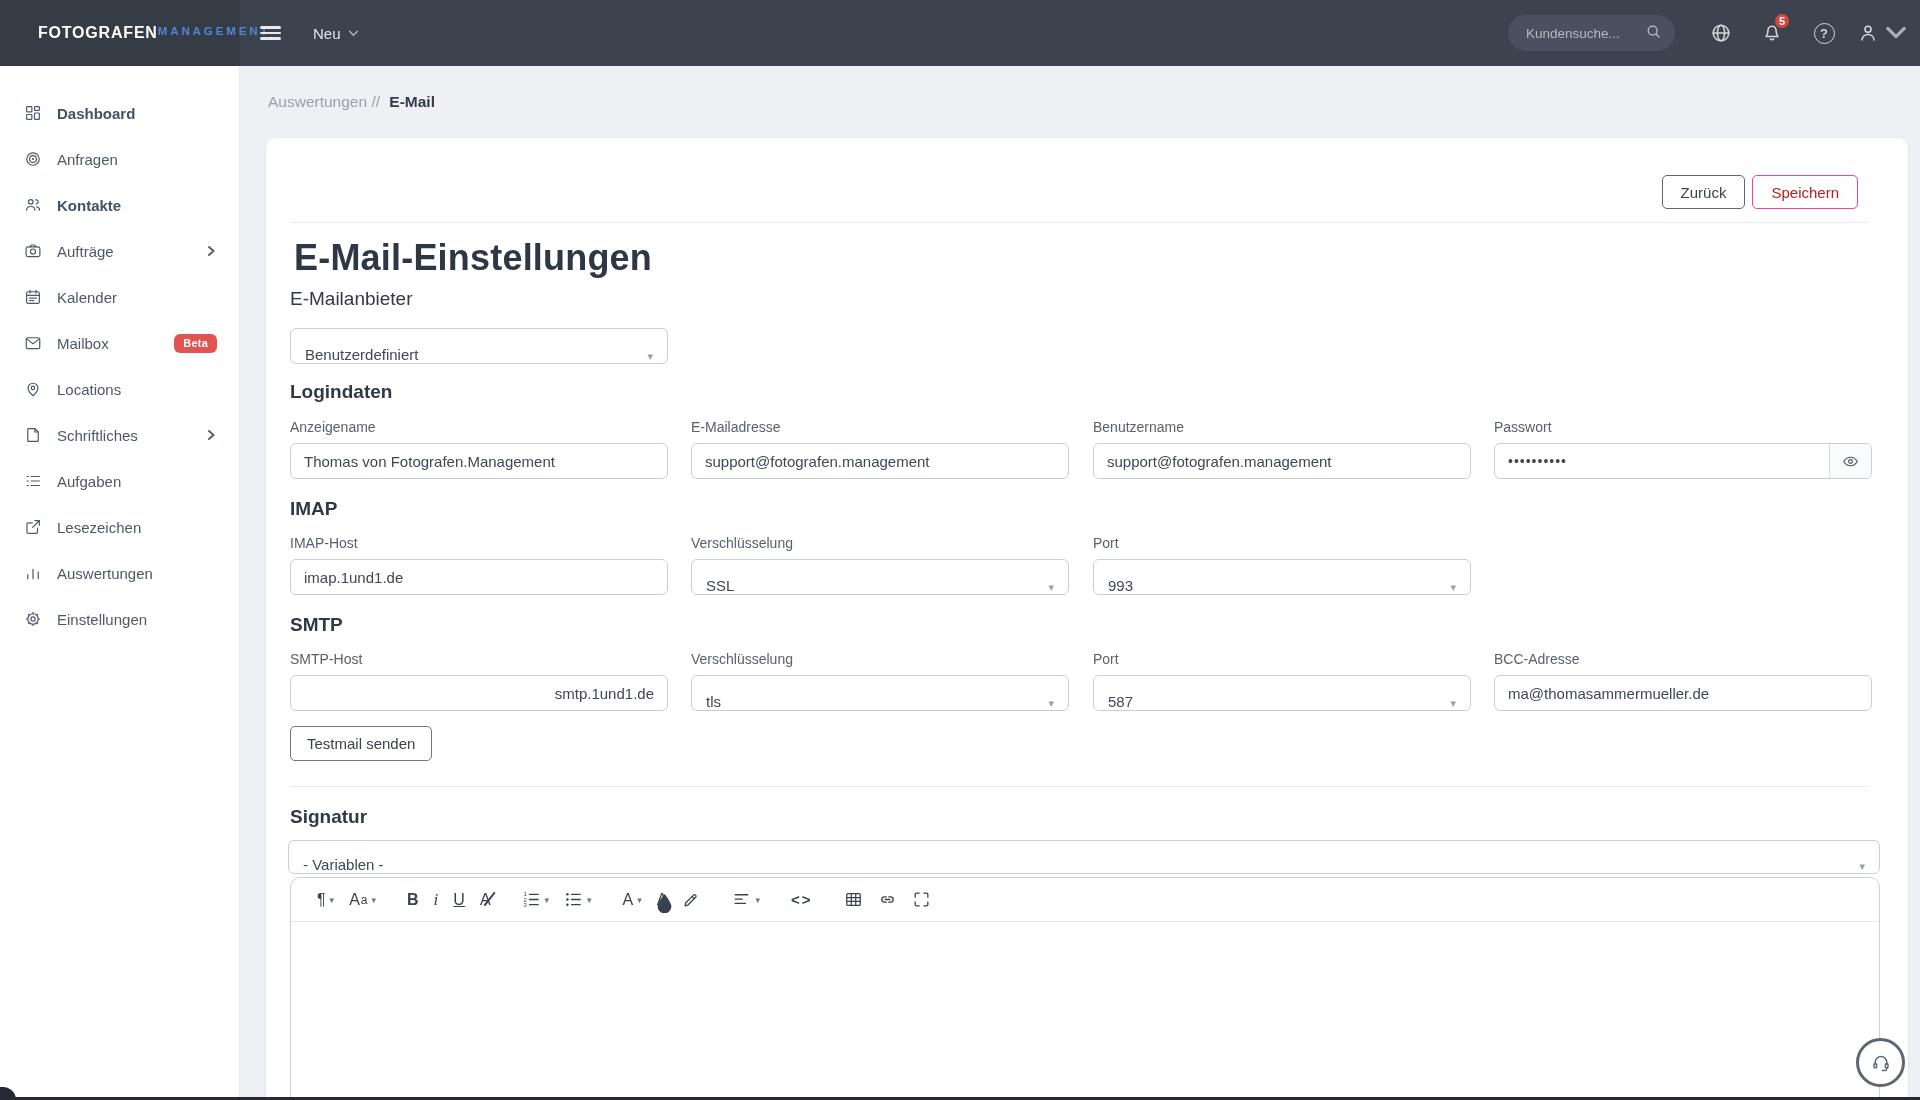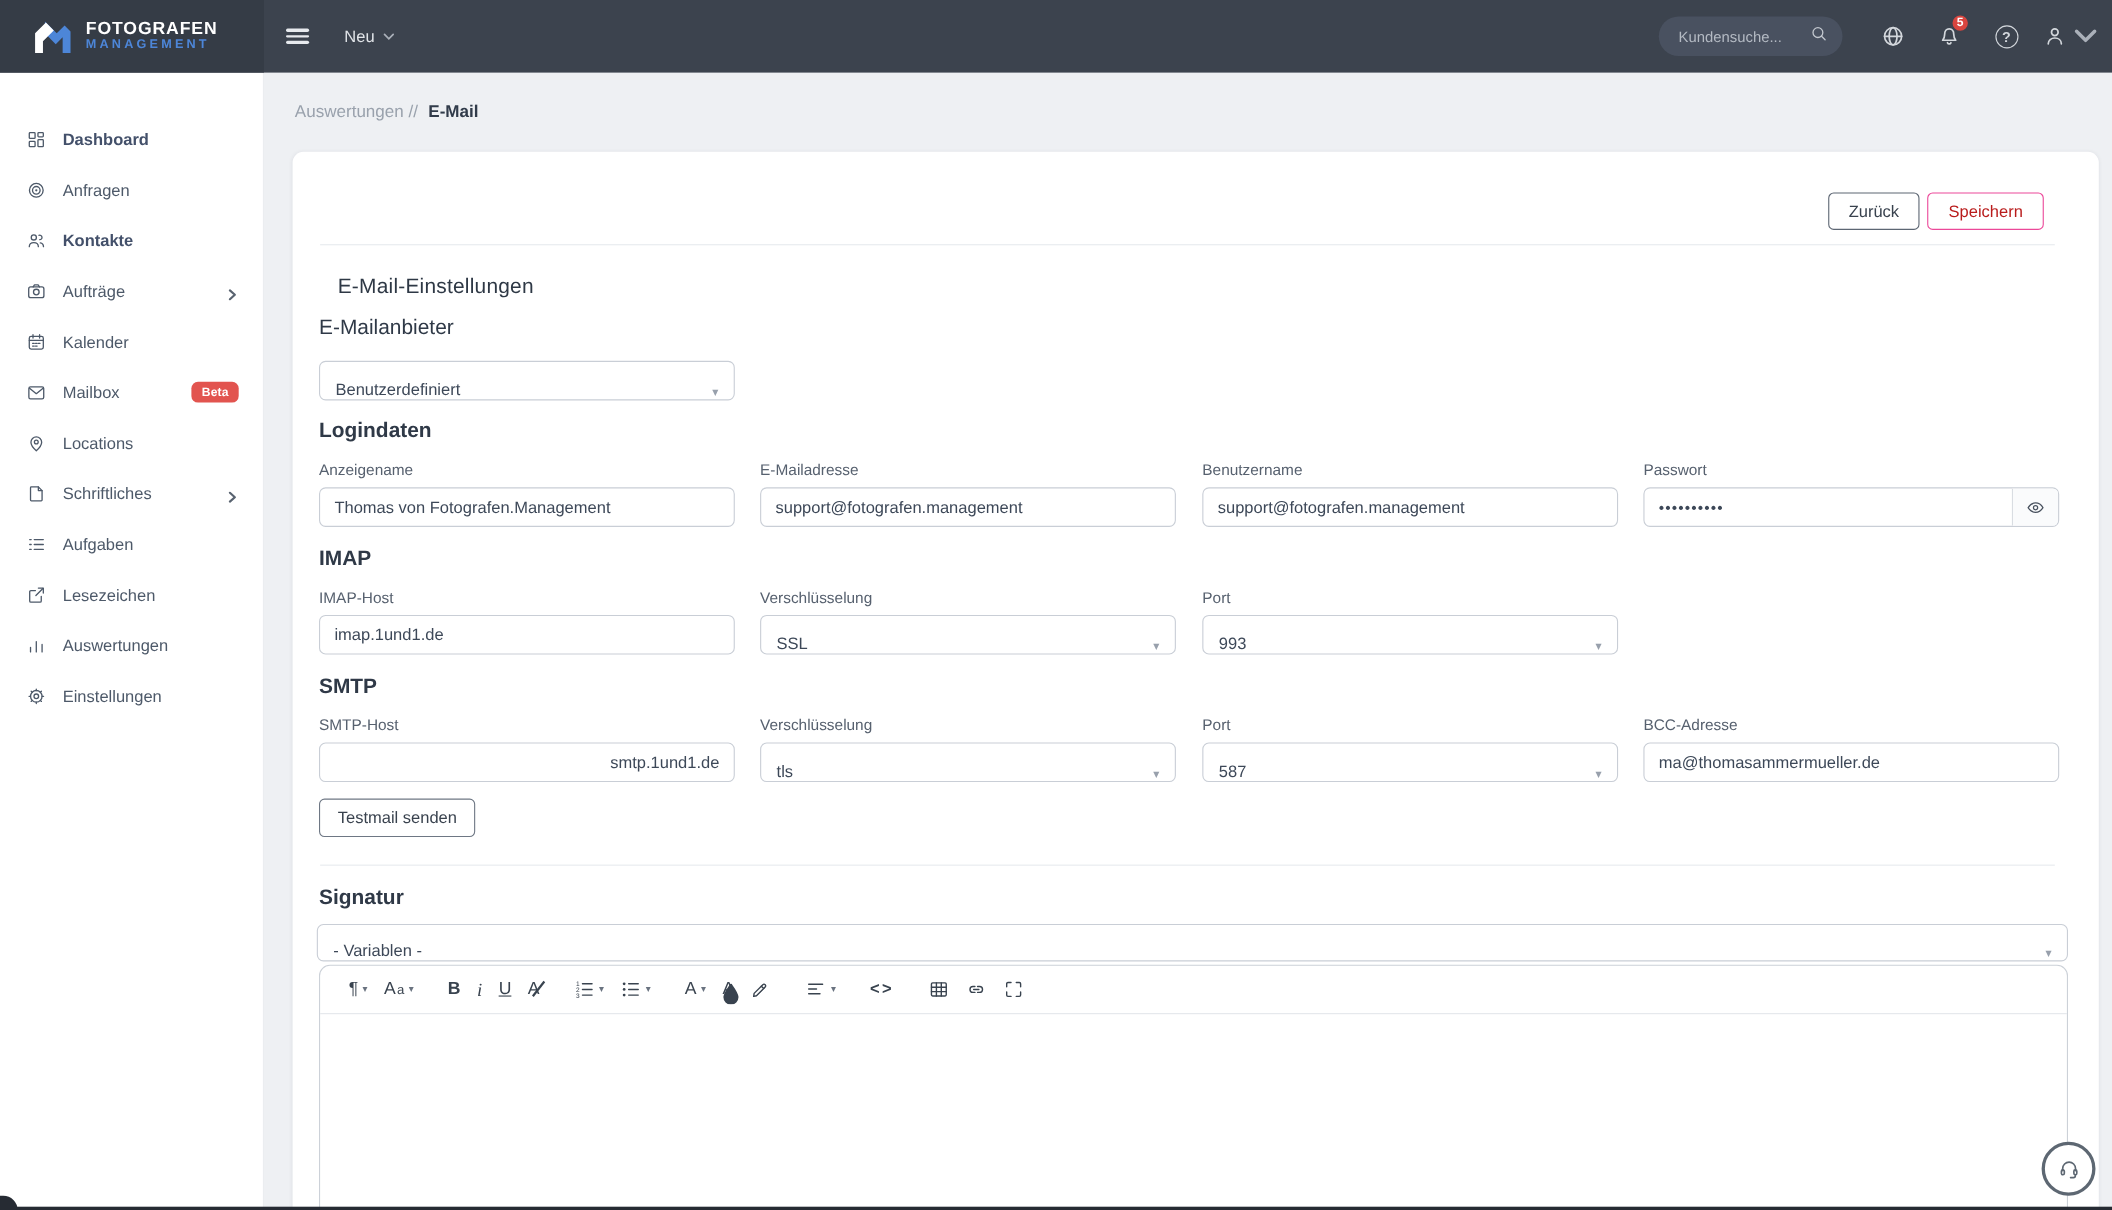--- a/index.html
+++ b/index.html
@@ -4,21 +4,21 @@
 <style>
   html,body{margin:0;padding:0}
   body{width:1920px;height:1100px;overflow:hidden;position:relative;
        background:#eef0f3;font-family:"Liberation Sans","DejaVu Sans",sans-serif;}
   *{box-sizing:border-box}
 
   
   .header{position:absolute;left:0;top:0;width:1920px;height:66px;background:#3c434e;z-index:10}
   .logo-block{position:absolute;left:0;top:0;width:240px;height:66px;background:#353c46;
               display:flex;align-items:center;padding-left:28px;gap:10px;cursor:pointer}
-  .logo-text{display:flex;flex-direction:column;line-height:1.05}
+  .logo-text{display:flex;flex-direction:row;line-height:1.05}
   .logo-l1{color:#ffffff;font-weight:700;font-size:16px;letter-spacing:.8px}
   .logo-l2{color:#4d86d8;font-weight:700;font-size:11.5px;letter-spacing:2.9px}
   .hamburger{position:absolute;left:260px;top:0;height:66px;width:32px;background:none;border:none;
              display:flex;flex-direction:column;justify-content:center;gap:3px;cursor:pointer;padding:0}
   .hamburger span{display:block;width:21px;height:2.6px;background:#e7eaee;border-radius:2px}
   .neu-dd{position:absolute;left:313px;top:0;height:66px;display:flex;align-items:center;gap:7px;
           color:#e2e5e9;font-size:15px;cursor:pointer}
   .neu-dd svg,.user-btn .chev{stroke:#aab0b9}
   .search-pill{position:absolute;left:1508px;top:15px;width:167px;height:36px;border-radius:18px;
                background:#495160;display:flex;align-items:center;padding:0 13px 0 16px}
@@ -32,21 +32,21 @@
   .bell-wrap{position:relative}
   .notif-badge{position:absolute;top:-9px;right:-8px;min-width:18px;height:18px;border-radius:9px;
                background:#d8453f;color:#fff;font-size:11px;font-weight:700;display:flex;
                align-items:center;justify-content:center;padding:0 4px;border:2px solid #3c434e}
   .help-circle{width:21px;height:21px;border-radius:50%;border:1.8px solid #d3d7dc;color:#d3d7dc;
                display:flex;align-items:center;justify-content:center;font-size:13px;font-weight:700}
 
   
   .sidebar{position:absolute;left:0;top:66px;width:240px;height:1034px;background:#ffffff;
            border-right:1px solid #ebedf0;padding-top:24px;z-index:5}
-  .side-item{height:46px;display:flex;align-items:flex-end;padding:0 22px 0 24px;gap:15px;
+  .side-item{height:46px;display:flex;align-items:center;padding:0 22px 0 24px;gap:15px;
              color:#4d5969;font-size:15px;cursor:pointer;text-decoration:none}
   .side-item.bold .s-label{font-weight:700;color:#43506a}
   .sicon{display:flex;color:#4d5969}
   .sicon svg{width:18px;height:18px;fill:none;stroke:currentColor;stroke-width:1.6;
              stroke-linecap:round;stroke-linejoin:round}
   .sicon .f{fill:currentColor;stroke:none}
   .side-chev{margin-left:auto;display:flex;color:#59market636f}
   .side-chev svg{width:12px;height:12px;fill:none;stroke:#596370;stroke-width:2;stroke-linecap:round;stroke-linejoin:round}
   .beta-badge{margin-left:auto;background:#e2544f;color:#fff;font-size:11px;font-weight:700;
               padding:3.5px 9px;border-radius:6px;letter-spacing:.2px}
@@ -59,21 +59,21 @@
   .card{position:absolute;left:266px;top:138px;width:1642px;height:1010px;background:#fff;
         border-radius:10px;box-shadow:0 1px 4px rgba(25,35,50,.07);z-index:1}
 
   .actions{position:absolute;top:37px;right:50px;display:flex;gap:7px}
   .btn{height:34px;padding:0 18px;border-radius:5px;background:#fff;font-size:15px;cursor:pointer;
        font-family:inherit}
   .btn-back{border:1px solid #5d6673;color:#39424e}
   .btn-save{border:1px solid #ec4899;color:#b91c1c}
   .hdiv{position:absolute;left:25px;right:40px;height:1px;background:#e7eaee}
 
-  .page-title{position:absolute;top:95px;left:24px;margin:17px;font-size:19px;font-weight:400;
+  .page-title{position:absolute;top:95px;left:24px;margin:4px;font-size:36px;font-weight:700;
               color:#2e3845;letter-spacing:.2px}
   .sec-h{position:absolute;margin:0;font-size:19px;font-weight:600;color:#2f3947}
   .sec-h.light{font-weight:500}
   .flabel{position:absolute;font-size:14px;color:#57616f}
 
   .fin{position:absolute;height:36px;border:1px solid #c9ced6;border-radius:6px;padding:0 13px;
        font-size:15px;color:#3d4858;background:#fff;font-family:inherit;outline:none}
   .select{position:absolute;height:36px;border:1px solid #c9ced6;border-radius:6px;background:#fff;
           display:flex;align-items:flex-end;padding:0 14px;font-size:15px;color:#3d4858;cursor:pointer}
   .caret{margin-left:auto;color:#98a0ac;font-size:11px}

